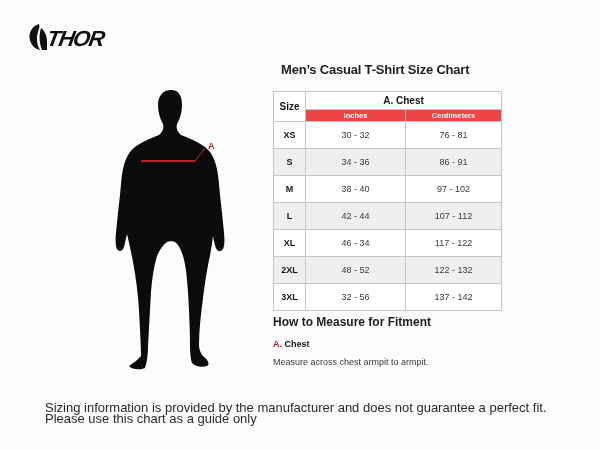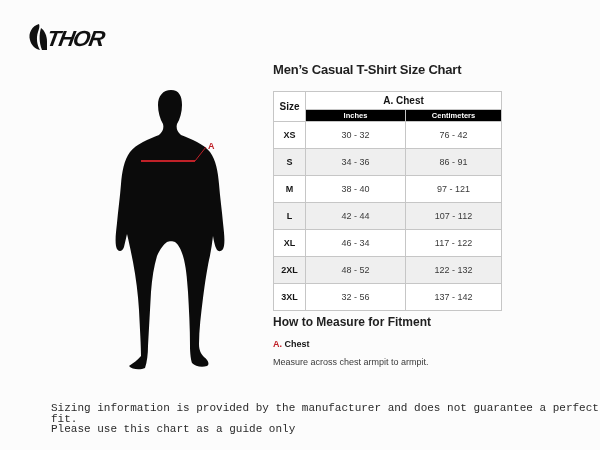--- a/index.html
+++ b/index.html
@@ -15,48 +15,48 @@
   
   .logo { position:absolute; left:27px; top:22px; }
 
   
   .figure-wrap { position:absolute; left:106px; top:86px; }
 
   
   .right-col { position:absolute; left:273px; top:62px; width:318px; }
   .chart-title {
     font-size:13px; font-weight:bold; letter-spacing:-0.2px;
-    margin:0 0 14px 0; color:#1f1f1f;
+    margin:0 0 14px 8px; color:#1f1f1f;
   }
 
   table.size-table { border-collapse:collapse; width:228px; table-layout:fixed; }
   .size-table th, .size-table td {
     border:1px solid #c6c6c6; text-align:center; padding:0;
   }
   .col-size { width:32px; } .col-in { width:100px; } .col-cm { width:96px; }
   .th-size, .th-group { height:17px; font-size:10px; font-weight:bold; color:#141414; background:#fff; }
   tr.subhead th {
-    background:#000000; color:#ffffff;
+    background:#ef4444; color:#ffffff;
     font-size:7.5px; font-weight:bold; height:11px; line-height:11px;
     border-color:#c6c6c6;
   }
   .size-table tbody td { height:26px; font-size:9px; color:#3a3a3a; background:#fff; }
   .size-table tbody td.c-size { font-weight:bold; color:#141414;text-align:center; }
   .size-table tbody tr.alt td { background:#efefef; }
 
   .measure-heading { font-size:12px; font-weight:bold; margin:4px 0 0 0; color:#1f1f1f; }
   .measure-item { margin-top:10px; }
   .measure-key-line { font-size:9px; font-weight:bold; color:#141414; }
   .measure-key { color:#c02128; }
   .measure-desc { font-size:9px; color:#3a3a3a; margin-top:8px; }
 
   
   .disclaimer {
-    position:absolute; left:51px; top:403px;
-    font-size:11px; line-height:10.5px; color:#2a2a2a;font-family:Liberation Mono, monospace;
+    position:absolute; left:45px; top:403px;
+    font-size:13px; line-height:10.5px; color:#2a2a2a;
   }
 </style>
 </head>
 <body>
 
 <div class="logo">
   <svg width="88" height="30" viewBox="0 0 88 30">
     <g fill="#101010">
       <path d="M12,2 C5,4 1,11 3,18 C4,23 8,27 13,28 C10,23 9,16 11,10 C12,7 13,4 12,2 Z"></path>
       <path d="M14,6 C18,9 20,14 20,20 L20,28 L15,28 C12,21 12,12 14,6 Z"></path>
@@ -129,31 +129,31 @@
       </tr>
       <tr class="subhead">
         <th>Inches</th>
         <th>Centimeters</th>
       </tr>
     </thead>
     <tbody>
       <tr>
         <td class="c-size">XS</td>
         <td>30 - 32</td>
-        <td>76 - 42</td>
+        <td>76 - 81</td>
       </tr>
       <tr class="alt">
         <td class="c-size">S</td>
         <td>34 - 36</td>
         <td>86 - 91</td>
       </tr>
       <tr>
         <td class="c-size">M</td>
         <td>38 - 40</td>
-        <td>97 - 121</td>
+        <td>97 - 102</td>
       </tr>
       <tr class="alt">
         <td class="c-size">L</td>
         <td>42 - 44</td>
         <td>107 - 112</td>
       </tr>
       <tr>
         <td class="c-size">XL</td>
         <td>46 - 34</td>
         <td>117 - 122</td>

